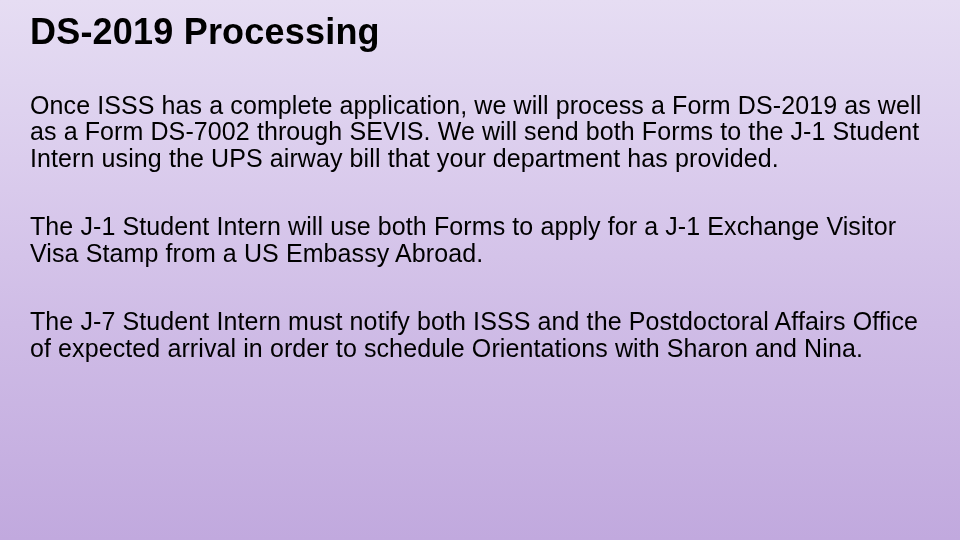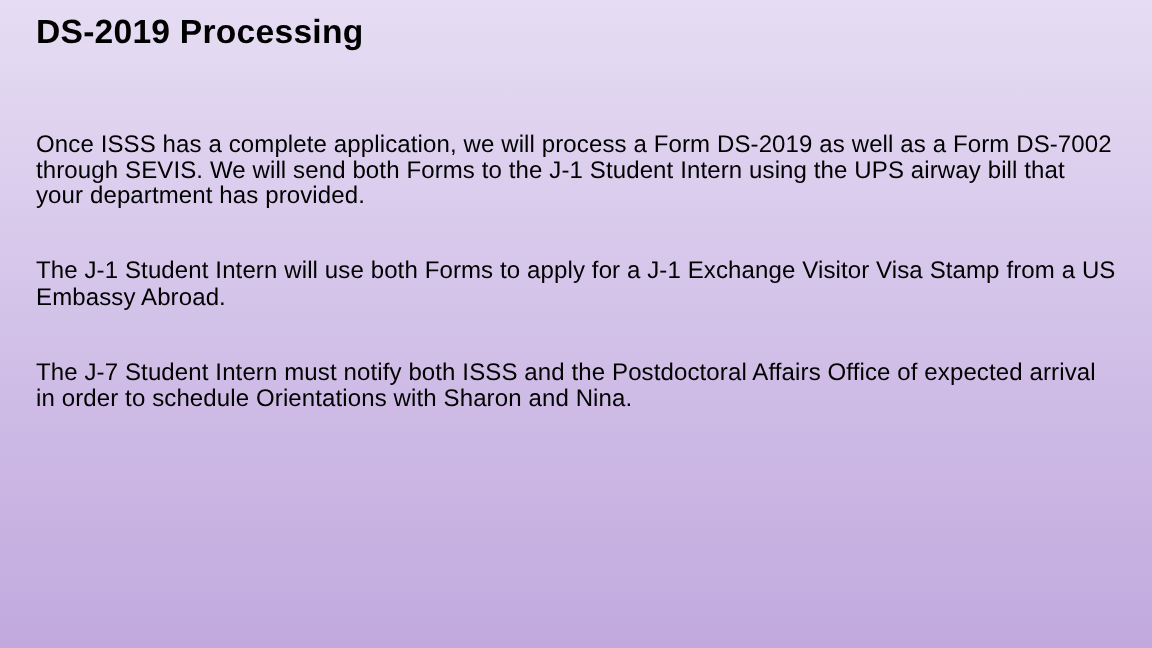--- a/index.html
+++ b/index.html
@@ -13,28 +13,28 @@
     width: 960px;
     height: 540px;
     background: linear-gradient(180deg, #e6ddf3 0%, #e0d5f0 15%, #d9caec 35%, #cfbce6 60%, #c1a9de 100%);
     position: relative;
     font-family: Arial, Helvetica, sans-serif;
     color: #000;
     box-sizing: border-box;
     padding: 12px 30px 0 30px;
   }
   .title {
-    font-size: 28px;
+    font-size: 36px;
     font-weight: bold;
     line-height: 1.1;
-    margin: 0 0 68px 0;
+    margin: 0 0 40px 0;
     letter-spacing: 0.2px;
   }
   .para {
-    font-size: 20px;
+    font-size: 25px;
     line-height: 1.06;
     margin: 0 0 42px 0;
     letter-spacing: 0.1px;
   }
 </style>
 </head>
 <body>
 
 <div class="slide">
   <h1 class="title">DS-2019 Processing</h1>

